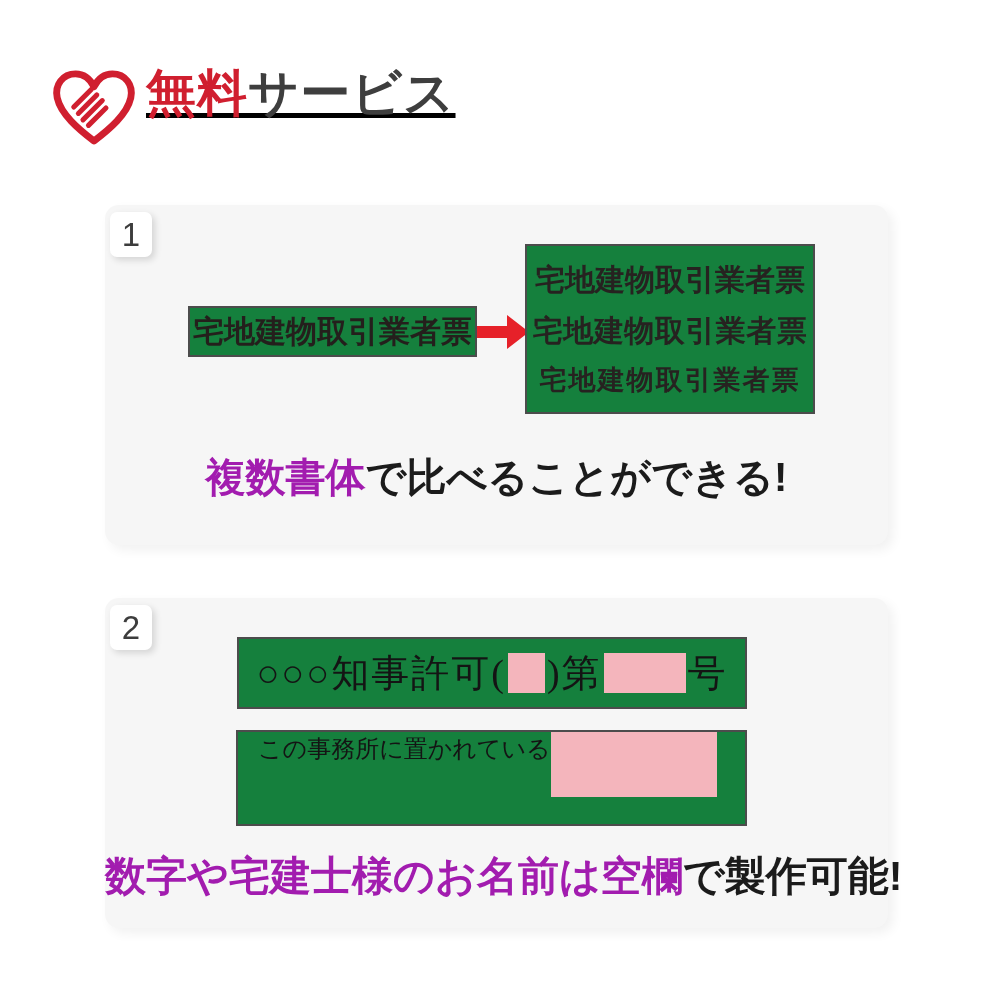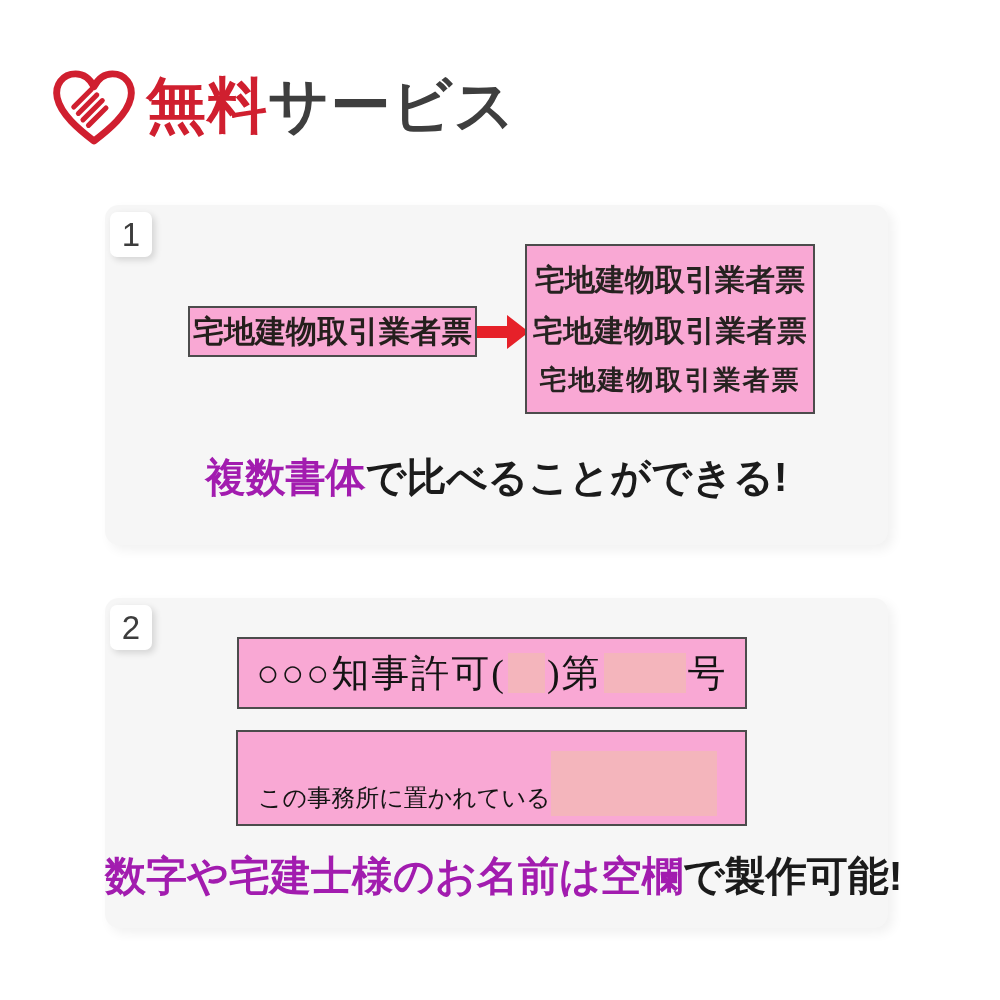--- a/index.html
+++ b/index.html
@@ -20,26 +20,27 @@
   #logo {
     position: absolute;
     left: 48px;
     top: 60px;
     width: 92px;
     height: 94px;
   }
   #page-title {
     position: absolute;
     left: 146px;
-    top: 76px;
-    font-size: 60px;
+    top: 68px;
+    font-size: 50px;
     font-weight: 800;
     letter-spacing: 1px;
     line-height: 1;
     white-space: nowrap;
+    text-decoration: underline;
   }
   .title-red { color: #d01f2f; }
   .title-dark { color: #3e3e3e; }
 
   
   .panel {
     position: absolute;
     left: 105px;
     width: 783px;
     background: #f6f6f6;
@@ -62,21 +63,21 @@
     align-items: center;
     justify-content: center;
     font-size: 33px;
     font-weight: 500;
     color: #3d3d3d;
   }
 
   .bordered-box {
     position: absolute;
     border: 2px solid #4c4c4c;
-    background: #f9a8d4;
+    background: #15803d;
     box-sizing: border-box;
   }
 
   
   #sample-source-box {
     left: 83px;
     top: 101px;
     width: 289px;
     height: 51px;
     display: flex;
@@ -144,21 +145,21 @@
   }
   .blank-field { background: #f4b5bc; }
   #blank-field-small  { width: 37px;  height: 40px; margin: 0 2px; }
   #blank-field-medium { width: 82px;  height: 40px; margin: 0 2px; }
   #agent-name-box {
     left: 131px;
     top: 132px;
     width: 511px;
     height: 96px;
     display: flex;
-    align-items: flex-end;
+    align-items: flex-start;
     justify-content: space-between;
     padding: 0 28px 8px 20px;
   }
   #agent-name-label {
     font-family: "Liberation Serif", serif;
     font-size: 24px;
     line-height: 1.45;
     color: #141414;
     white-space: nowrap;
   }

